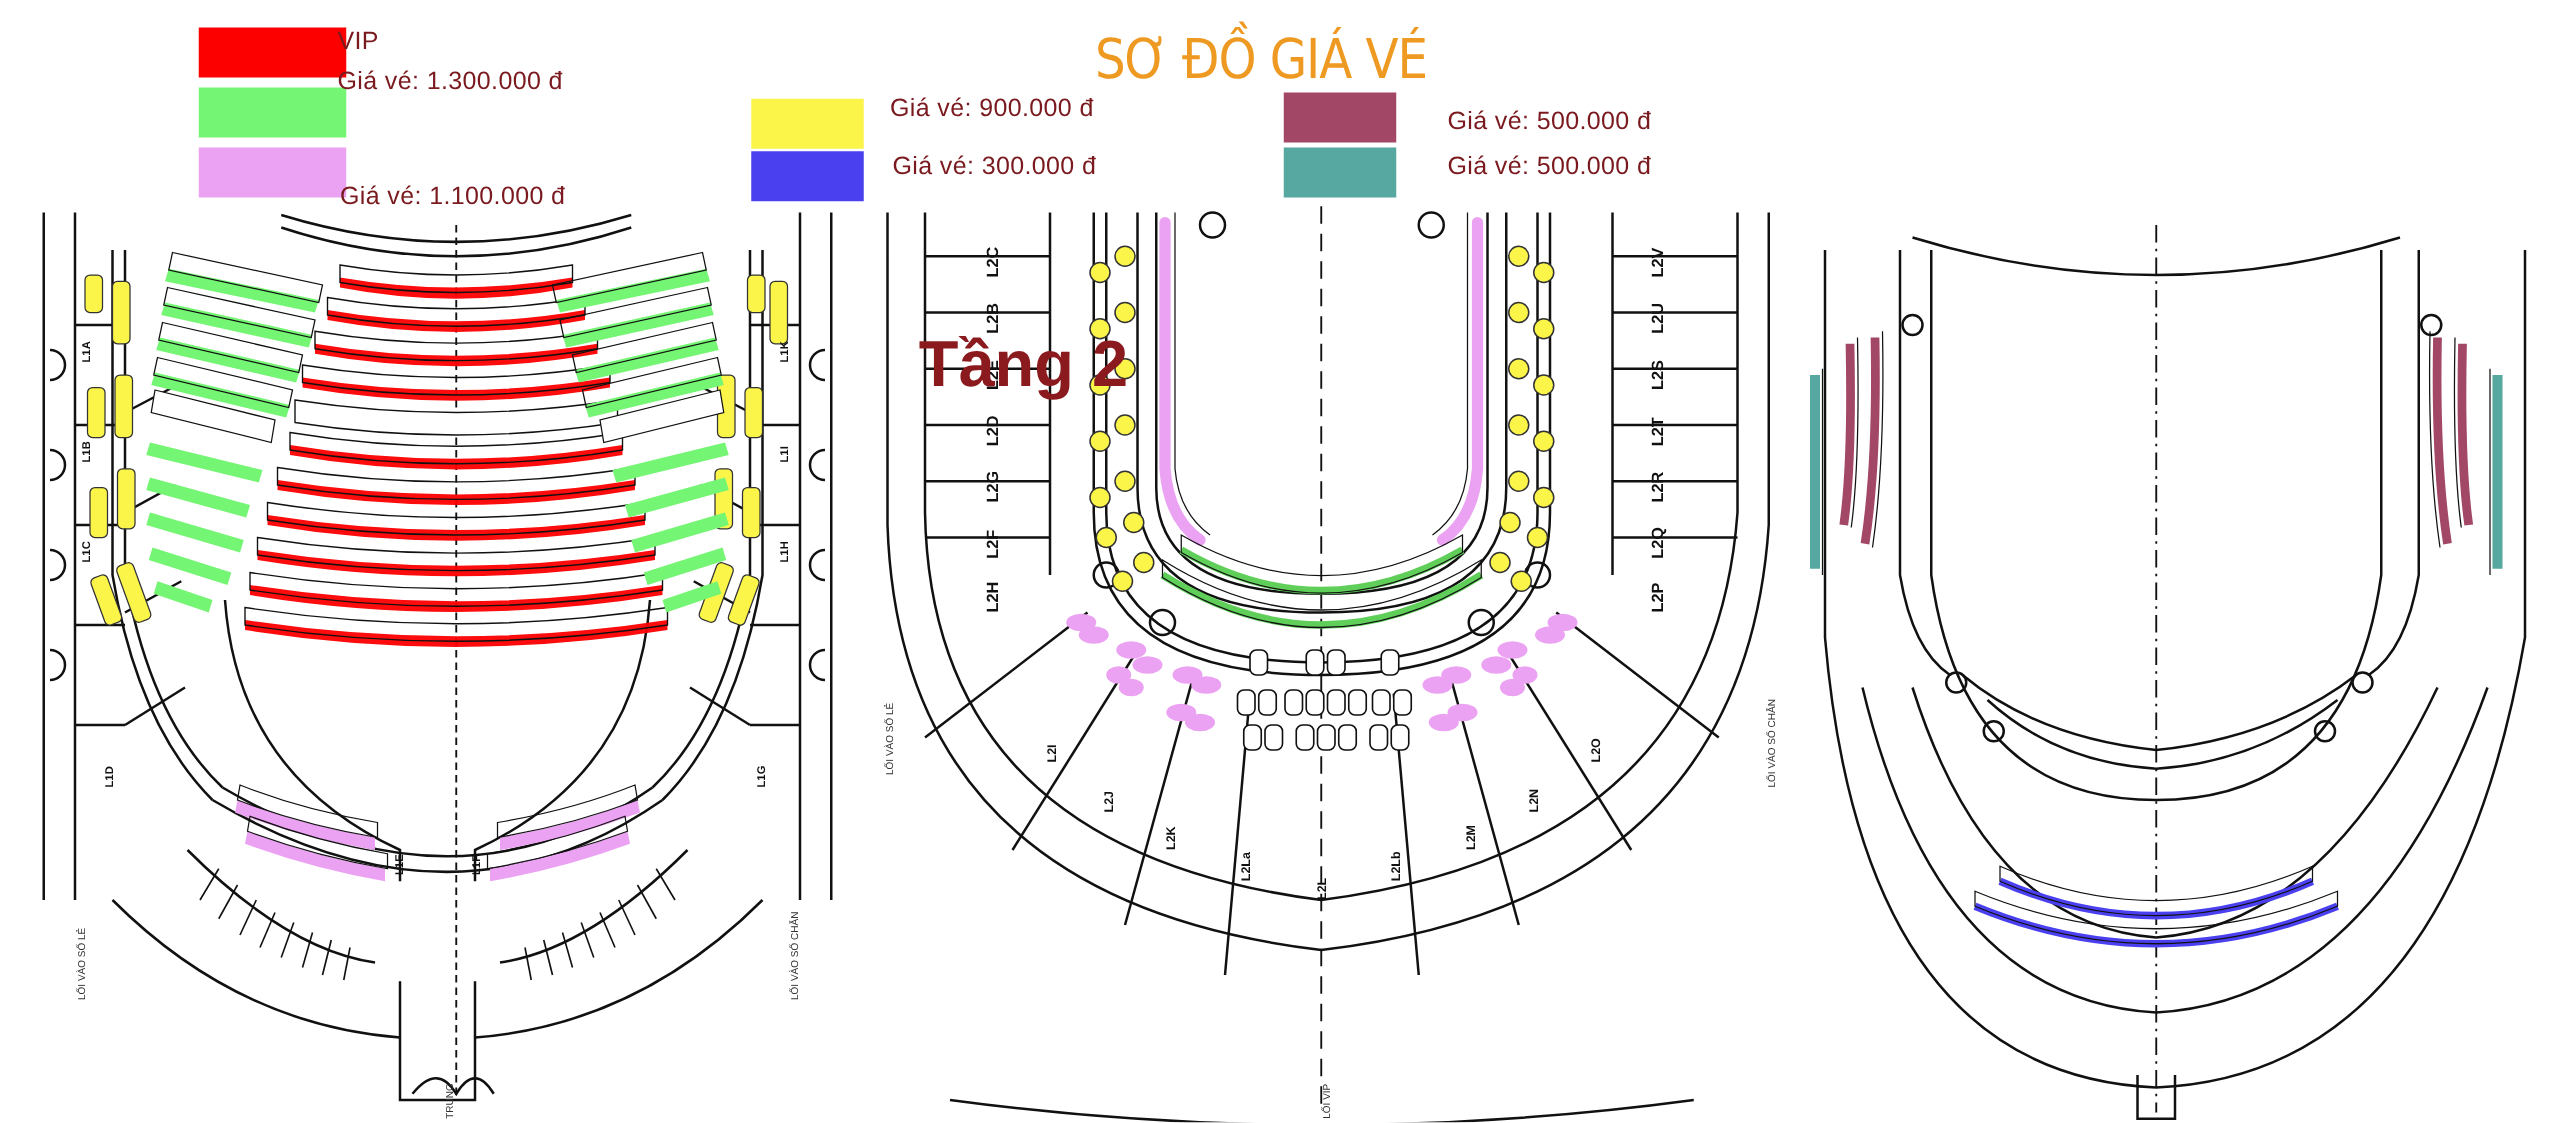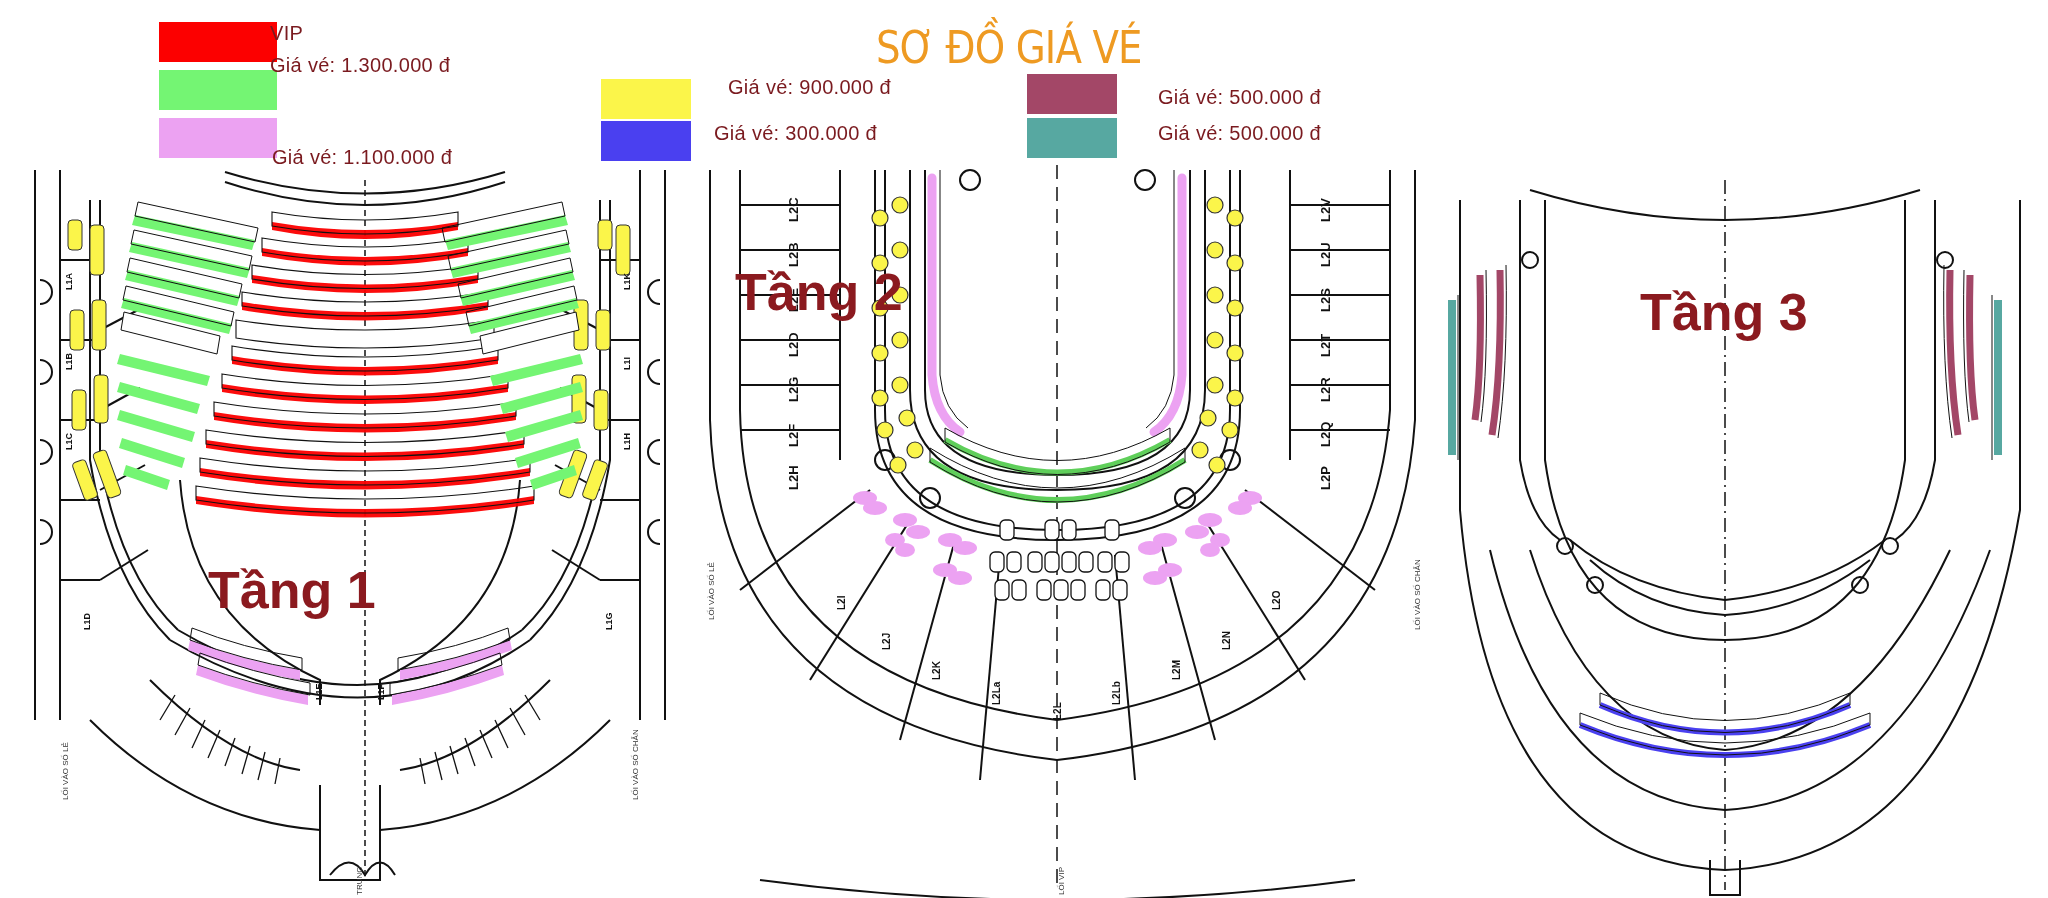--- a/index.html
+++ b/index.html
@@ -20,21 +20,21 @@
   <div class="legend-swatch" style="left:159px;top:22px;background:#fc0000;"></div>
   <div class="legend-label" style="left:270px;top:22px;">VIP</div>
 
   <div class="legend-swatch" style="left:159px;top:70px;background:#74f573;"></div>
   <div class="legend-label" style="left:270px;top:54px;text-align:center;">Giá vé: 1.300.000 đ</div>
 
   <div class="legend-swatch" style="left:159px;top:118px;background:#eca2f2;"></div>
   <div class="legend-label" style="left:272px;top:121px;margin-top:25px;">Giá vé: 1.100.000 đ</div>
 
   <div class="legend-swatch" style="left:601px;top:79px;width:90px;background:#fbf54a;"></div>
-  <div class="legend-label" style="left:728px;top:76px;">Giá vé: 900.000 đ</div>
+  <div class="legend-label" style="left:712px;top:76px;">Giá vé: 900.000 đ</div>
 
   <div class="legend-swatch" style="left:601px;top:121px;width:90px;background:#4a40f0;"></div>
   <div class="legend-label" style="left:714px;top:122px;">Giá vé: 300.000 đ</div>
 
   <div class="legend-swatch" style="left:1027px;top:74px;width:90px;background:#a34767;"></div>
   <div class="legend-label" style="left:1158px;top:86px;">Giá vé: 500.000 đ</div>
 
   <div class="legend-swatch" style="left:1027px;top:118px;width:90px;background:#57a8a1;"></div>
   <div class="legend-label" style="left:1158px;top:122px;">Giá vé: 500.000 đ</div>
 </div>
@@ -227,21 +227,20 @@
       <text x="612" y="470" transform="rotate(-90 612 470)">L1G</text>
       <text x="322" y="540" transform="rotate(-90 322 540)">L1E</text>
       <text x="384" y="540" transform="rotate(-90 384 540)">L1F</text>
     </g>
     <g fill="#333" font-size="8">
       <text x="68" y="640" transform="rotate(-90 68 640)">LỐI VÀO SỐ LẺ</text>
       <text x="638" y="640" transform="rotate(-90 638 640)">LỐI VÀO SỐ CHẴN</text>
       <text x="362" y="735" transform="rotate(-90 362 735)">TRUNG</text>
     </g>
   </svg>
-  <div class="floor-label" style="left:208px;top:400px;">Tầng 1</div>
 </div>
 
 <div class="plan" style="left:700px;top:160px;width:730px;height:738px;">
   <svg width="730" height="738" viewBox="0 0 730 738">
     <g fill="none" stroke="#111" stroke-width="2">
       <line x1="357" y1="5" x2="357" y2="730" stroke-dasharray="14 8" stroke-width="1.5"></line>
 
       <path d="M210 10 L210 230 Q 210 330 357 330 Q 505 330 505 230 L505 10"></path>
       <path d="M225 10 L225 230 Q 225 315 357 315 Q 490 315 490 230 L490 10"></path>
 
@@ -451,14 +450,13 @@
         <path d="M514 105 Q 512 210 522 278"></path>
     </g>
 
     <path d="M170 545 Q 295 600 420 545" stroke="#4a40f0" stroke-width="6" fill="none"></path>
     <path d="M150 565 Q 295 625 440 565" stroke="#4a40f0" stroke-width="6" fill="none"></path>
     <g fill="none" stroke="#111" stroke-width="1">
       <path d="M170 533 Q 295 588 420 533 L420 545 Q 295 600 170 545 Z"></path>
       <path d="M150 553 Q 295 613 440 553 L440 565 Q 295 625 150 565 Z"></path>
     </g>
   </svg>
-  <div class="floor-label" style="left:210px;top:122px;">Tầng 3</div>
 </div>
 
 </body></html>

